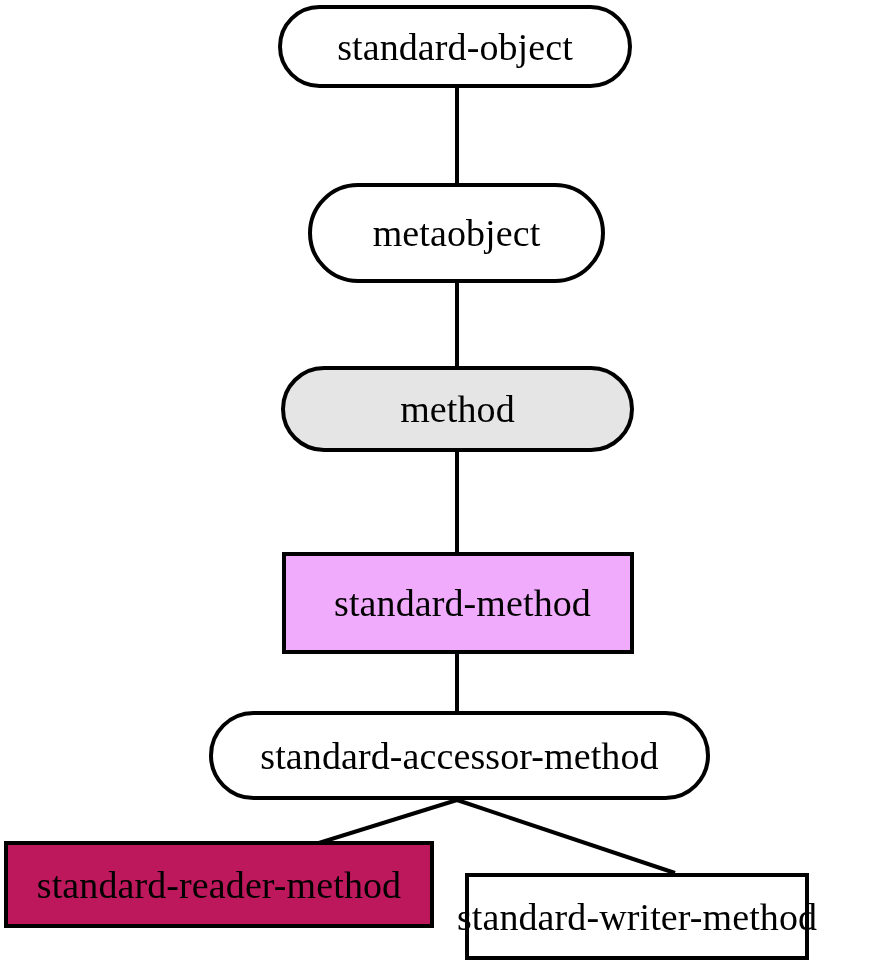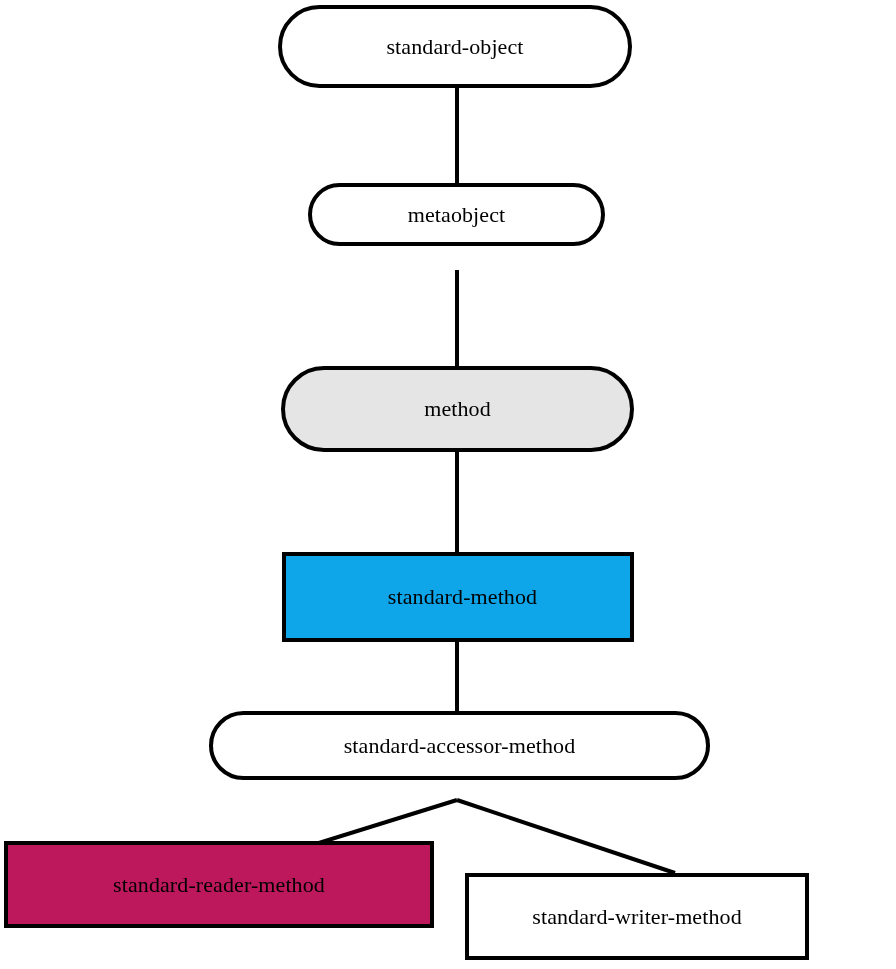--- a/index.html
+++ b/index.html
@@ -37,21 +37,21 @@
     white-space: nowrap;
   }
   .node.rounded {
     border-radius: 999px;
   }
   .node.rect {
     border-radius: 0;
   }
   .node-label {
     display: block;
-    font-size: 22px;
+    font-size: 38px;
     letter-spacing: 0.1px;
     color: #000000;
   }
 </style>
 </head>
 <body>
 
 <div id="canvas">
 
   <svg id="edge-layer" viewBox="0 0 896 969" width="896" height="969">
@@ -60,30 +60,30 @@
       <line x1="457" y1="452" x2="457" y2="552" stroke="#000000" stroke-width="4" stroke-linecap="butt"></line>
       <line x1="457" y1="642" x2="457" y2="711" stroke="#000000" stroke-width="4" stroke-linecap="butt"></line>
       <line x1="457" y1="800" x2="222" y2="873" stroke="#000000" stroke-width="4" stroke-linecap="butt"></line>
       <line x1="457" y1="800" x2="675" y2="873" stroke="#000000" stroke-width="4" stroke-linecap="butt"></line>
     </svg>
 
   <div id="node-layer">
       <div class="node rounded" style="left: 278px; top: 5px; width: 354px; height: 83px; background: rgb(255, 255, 255); border-color: rgb(0, 0, 0);">
         <span class="node-label">standard-object</span>
       </div>
-      <div class="node rounded" style="left: 308px; top: 183px; width: 297px; height: 63px; background: rgb(255, 255, 255); border-color: rgb(0, 0, 0);">
+      <div class="node rounded" style="left: 308px; top: 183px; width: 297px; height: 100px; background: rgb(255, 255, 255); border-color: rgb(0, 0, 0);">
         <span class="node-label">metaobject</span>
       </div>
       <div class="node rounded" style="left: 281px; top: 366px; width: 353px; height: 86px; background: #e5e5e5; border-color: rgb(0, 0, 0);">
         <span class="node-label">method</span>
       </div>
-      <div class="node rect" style="left: 282px; top: 552px; width: 352px; height: 90px; background: #0ea5e9; border-color: rgb(0, 0, 0); padding-left: 9px;">
+      <div class="node rect" style="left: 282px; top: 552px; width: 352px; height: 102px; background: #f0abfc; border-color: rgb(0, 0, 0); padding-left: 9px;">
         <span class="node-label">standard-method</span>
       </div>
-      <div class="node rounded" style="left: 209px; top: 711px; width: 501px; height: 69px; background: rgb(255, 255, 255); border-color: rgb(0, 0, 0);">
+      <div class="node rounded" style="left: 209px; top: 711px; width: 501px; height: 89px; background: rgb(255, 255, 255); border-color: rgb(0, 0, 0);">
         <span class="node-label">standard-accessor-method</span>
       </div>
       <div class="node rect" style="left: 4px; top: 841px; width: 430px; height: 87px; background: #be185d; border-color: rgb(0, 0, 0);">
         <span class="node-label">standard-reader-method</span>
       </div>
       <div class="node rect" style="left: 465px; top: 873px; width: 344px; height: 87px; background: rgb(255, 255, 255); border-color: rgb(0, 0, 0);">
         <span class="node-label">standard-writer-method</span>
       </div>
     </div>
 

